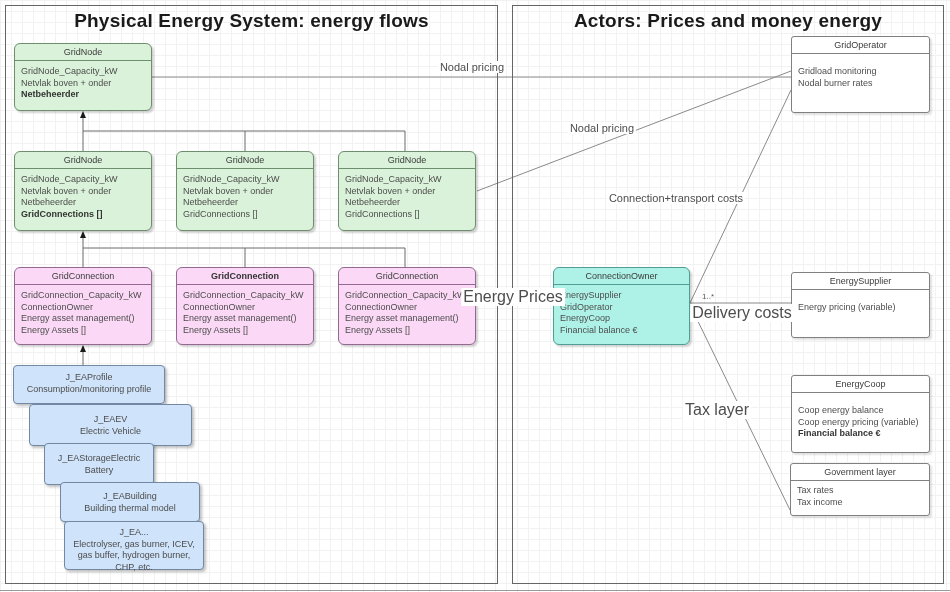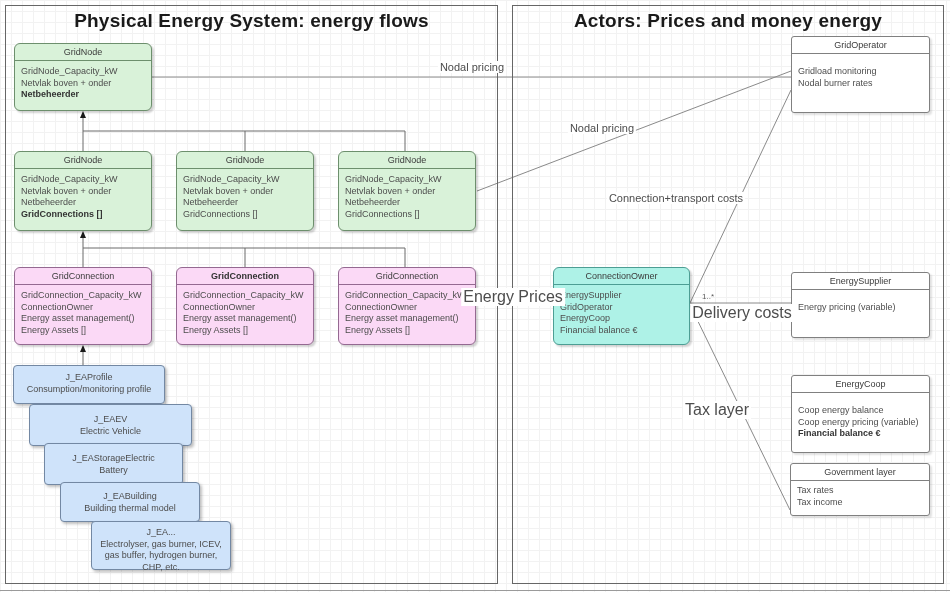--- a/index.html
+++ b/index.html
@@ -77,23 +77,23 @@
     border-radius:4px;
     box-shadow:2px 2px 3px rgba(0,0,0,0.25);
     font-size:9px;color:#4d4d4d;
     text-align:center;
     line-height:11.5px;
     box-sizing:border-box;
     padding-top:6px;
   }
   #b-eaprofile{left:13px;top:365px;width:152px;height:39px;}
   #b-eaev{left:29px;top:404px;width:163px;height:42px;padding-top:9px;}
-  #b-eastorage{left:44px;top:443px;width:139px;height:42px;padding-top:9px;}
+  #b-eastorage{left:44px;top:443px;width:110px;height:42px;padding-top:9px;}
   #b-eabuilding{left:60px;top:482px;width:140px;height:40px;padding-top:8px;}
-  #b-eaother{left:91px;top:521px;width:140px;height:49px;padding-top:5px;padding-left:3px;padding-right:3px;}
+  #b-eaother{left:64px;top:521px;width:140px;height:49px;padding-top:5px;padding-left:3px;padding-right:3px;}
   
   .elabel{
     position:absolute;
     transform:translate(-50%,-50%);
     background:#ffffff;
     padding:0 2px;
     font-size:11px;color:#4d4d4d;
     white-space:nowrap;
   }
   .elabel.big{font-size:16px;}

